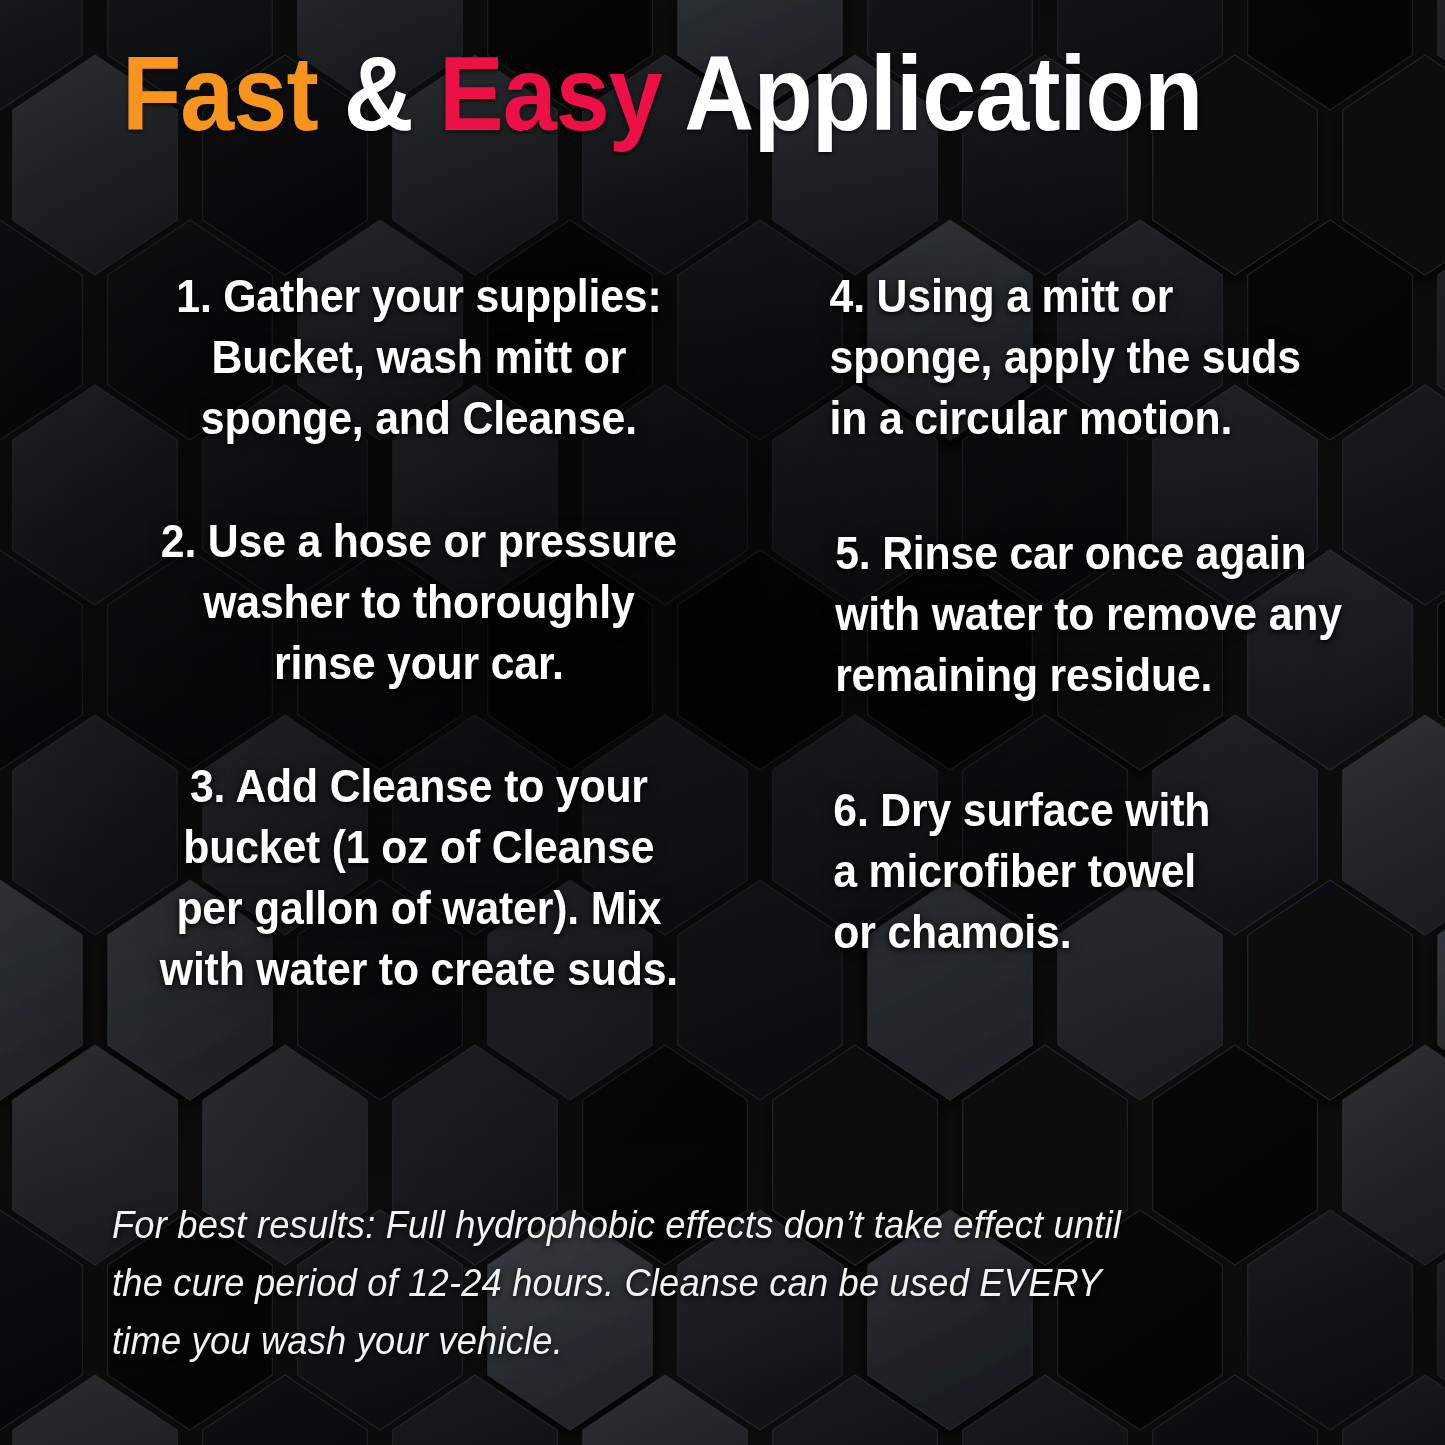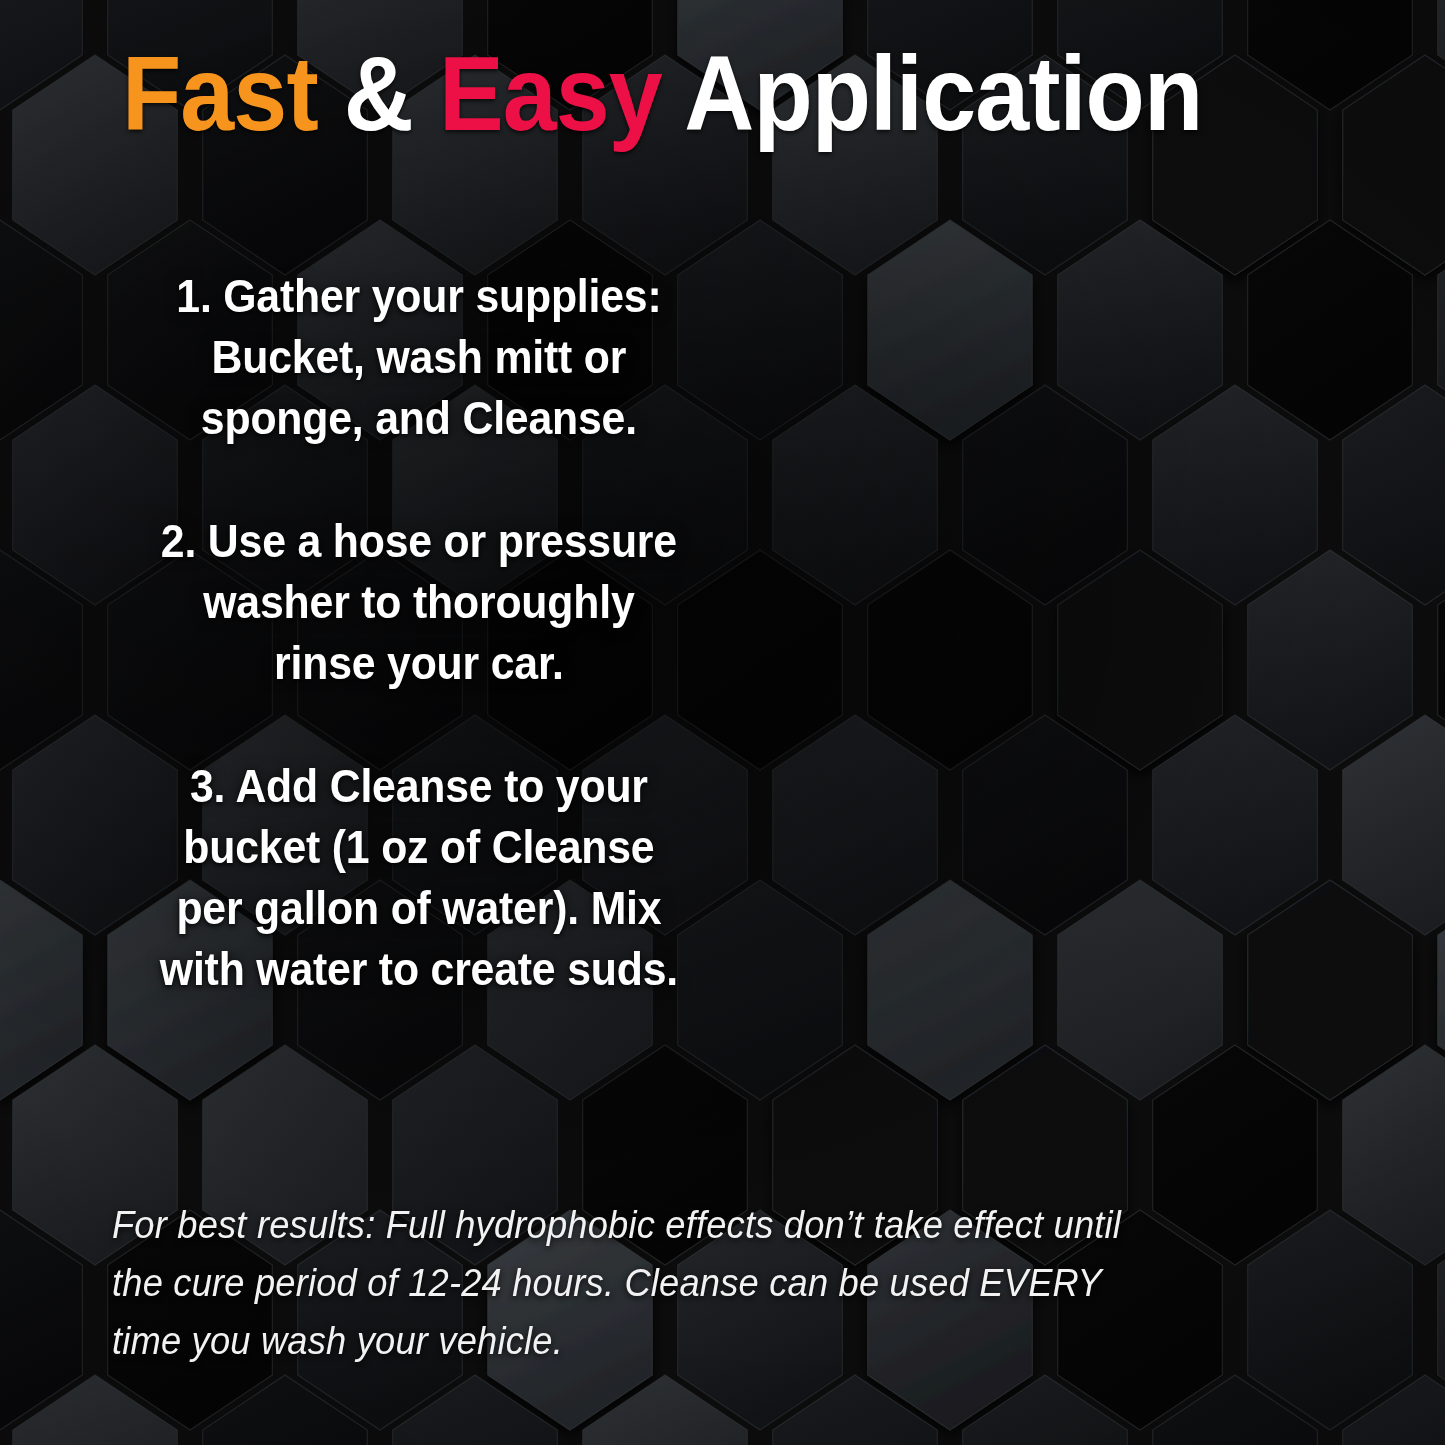--- a/index.html
+++ b/index.html
@@ -291,19 +291,30 @@
 sponge, and Cleanse.</div>
       <div class="step">2. Use a hose or pressure
 washer to thoroughly
 rinse your car.</div>
       <div class="step">3. Add Cleanse to your
 bucket (1 oz of Cleanse
 per gallon of water). Mix
 with water to create suds.</div>
     </div>
 
+    <div class="col" id="col-right">
+      <div class="step">4. Using a mitt or
+sponge, apply the suds
+in a circular motion.</div>
+      <div class="step">5. Rinse car once again
+with water to remove any
+remaining residue.</div>
+      <div class="step">6. Dry surface with
+a microfiber towel
+or chamois.</div>
+    </div>
 
     <div id="footnote">For best results: Full hydrophobic effects don’t take effect until
 the cure period of 12-24 hours. Cleanse can be used EVERY
 time you wash your vehicle.</div>
 
   </div>
 </div>
 
 </body></html>

